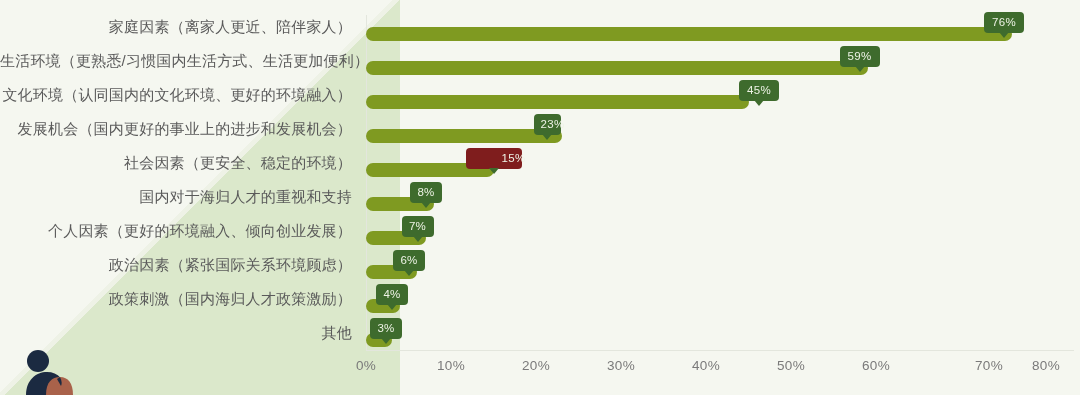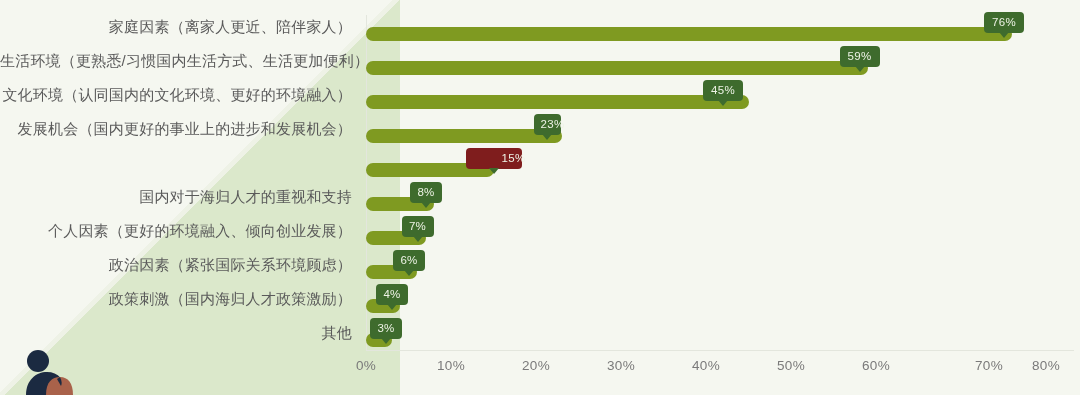--- a/index.html
+++ b/index.html
@@ -152,20 +152,21 @@
     <path d="M10 47 C10 32 20 24 31 24 C42 24 50 32 50 47 Z" fill="#1b2a41"></path>
     <path d="M30 47 C30 34 36 29 44 29 C52 29 57 35 57 47 Z" fill="#a9624a"></path>
     <path d="M44 29 C46 33 46 36 45 38 L41 31 Z" fill="#1b2a41"></path>
   </svg>
 
   <div id="labels">
     <div class="cat-label" style="top: 5px; color: rgb(90, 90, 90);">家庭因素（离家人更近、陪伴家人）</div>
     <div class="cat-label" style="top: 39px; color: rgb(90, 90, 90);">生活环境（更熟悉/习惯国内生活方式、生活更加便利）</div>
     <div class="cat-label" style="top: 73px; color: rgb(90, 90, 90);">文化环境（认同国内的文化环境、更好的环境融入）</div>
     <div class="cat-label" style="top: 107px; color: rgb(90, 90, 90);">发展机会（国内更好的事业上的进步和发展机会）</div>
+    <div class="cat-label" style="top: 141px; color: rgb(90, 90, 90);">社会因素（更安全、稳定的环境）</div>
     <div class="cat-label" style="top: 175px; color: rgb(90, 90, 90);">国内对于海归人才的重视和支持</div>
     <div class="cat-label" style="top: 209px; color: rgb(90, 90, 90);">个人因素（更好的环境融入、倾向创业发展）</div>
     <div class="cat-label" style="top: 243px; color: rgb(90, 90, 90);">政治因素（紧张国际关系环境顾虑）</div>
     <div class="cat-label" style="top: 311px; color: rgb(90, 90, 90);">其他</div>
     <div class="cat-label" style="top: 277px; color: rgb(90, 90, 90);">政策刺激（国内海归人才政策激励）</div>
   </div>
 
   <div id="plot">
     <div id="axis-line" style="background-color: rgb(227, 230, 221);"></div>
     <div id="axis-baseline" style="background-color: rgb(227, 230, 221);"></div>
@@ -176,21 +177,21 @@
     <div class="bar" id="bar-3" style="left: 0px; top: 114px; width: 195.5px; background-color: rgb(127, 154, 33);"></div>
     <div class="bar" id="bar-4" style="left: 0px; top: 148px; width: 127.5px; background-color: rgb(127, 154, 33);"></div>
     <div class="bar" id="bar-5" style="left: 0px; top: 182px; width: 68px; background-color: rgb(127, 154, 33);"></div>
     <div class="bar" id="bar-6" style="left: 0px; top: 216px; width: 59.5px; background-color: rgb(127, 154, 33);"></div>
     <div class="bar" id="bar-7" style="left: 0px; top: 250px; width: 51px; background-color: rgb(127, 154, 33);"></div>
     <div class="bar" id="bar-8" style="left: 0px; top: 284px; width: 34px; background-color: rgb(127, 154, 33);"></div>
     <div class="bar" id="bar-9" style="left: 0px; top: 318px; width: 25.5px; background-color: rgb(127, 154, 33);"></div>
 
     <div class="tip" id="tip-0" style="background-color: rgb(62, 107, 45); color: rgb(238, 243, 230); width: 40px; left: 618px; top: -3px;">76%</div>
     <div class="tip" id="tip-1" style="background-color: rgb(62, 107, 45); color: rgb(238, 243, 230); width: 40px; left: 473.5px; top: 31px;">59%</div>
-    <div class="tip" id="tip-2" style="background-color: rgb(62, 107, 45); color: rgb(238, 243, 230); width: 40px; left: 337px; top: 65px;">45%</div>
+    <div class="tip" id="tip-2" style="background-color: rgb(62, 107, 45); color: rgb(238, 243, 230); width: 40px; left: 373px; top: 65px;">45%</div>
     <div class="tip" id="tip-3" style="background-color: rgb(62, 107, 45); color: rgb(238, 243, 230); width: 27px; left: 167.5px; top: 99px;">23%</div>
     <div class="tip" id="tip-4" style="background-color: #7f1d1d; color: rgb(238, 243, 230); width: 56px; left: 99.5px; top: 133px; padding-left: 36px;">15%</div>
     <div class="tip" id="tip-5" style="background-color: rgb(62, 107, 45); color: rgb(238, 243, 230); width: 32px; left: 44px; top: 167px;">8%</div>
     <div class="tip" id="tip-6" style="background-color: rgb(62, 107, 45); color: rgb(238, 243, 230); width: 32px; left: 35.5px; top: 201px;">7%</div>
     <div class="tip" id="tip-7" style="background-color: rgb(62, 107, 45); color: rgb(238, 243, 230); width: 32px; left: 27px; top: 235px;">6%</div>
     <div class="tip" id="tip-8" style="background-color: rgb(62, 107, 45); color: rgb(238, 243, 230); width: 32px; left: 10px; top: 269px;">4%</div>
     <div class="tip" id="tip-9" style="background-color: rgb(62, 107, 45); color: rgb(238, 243, 230); width: 32px; left: 4px; top: 303px;">3%</div>
   </div>
 
   <div id="xticks">

